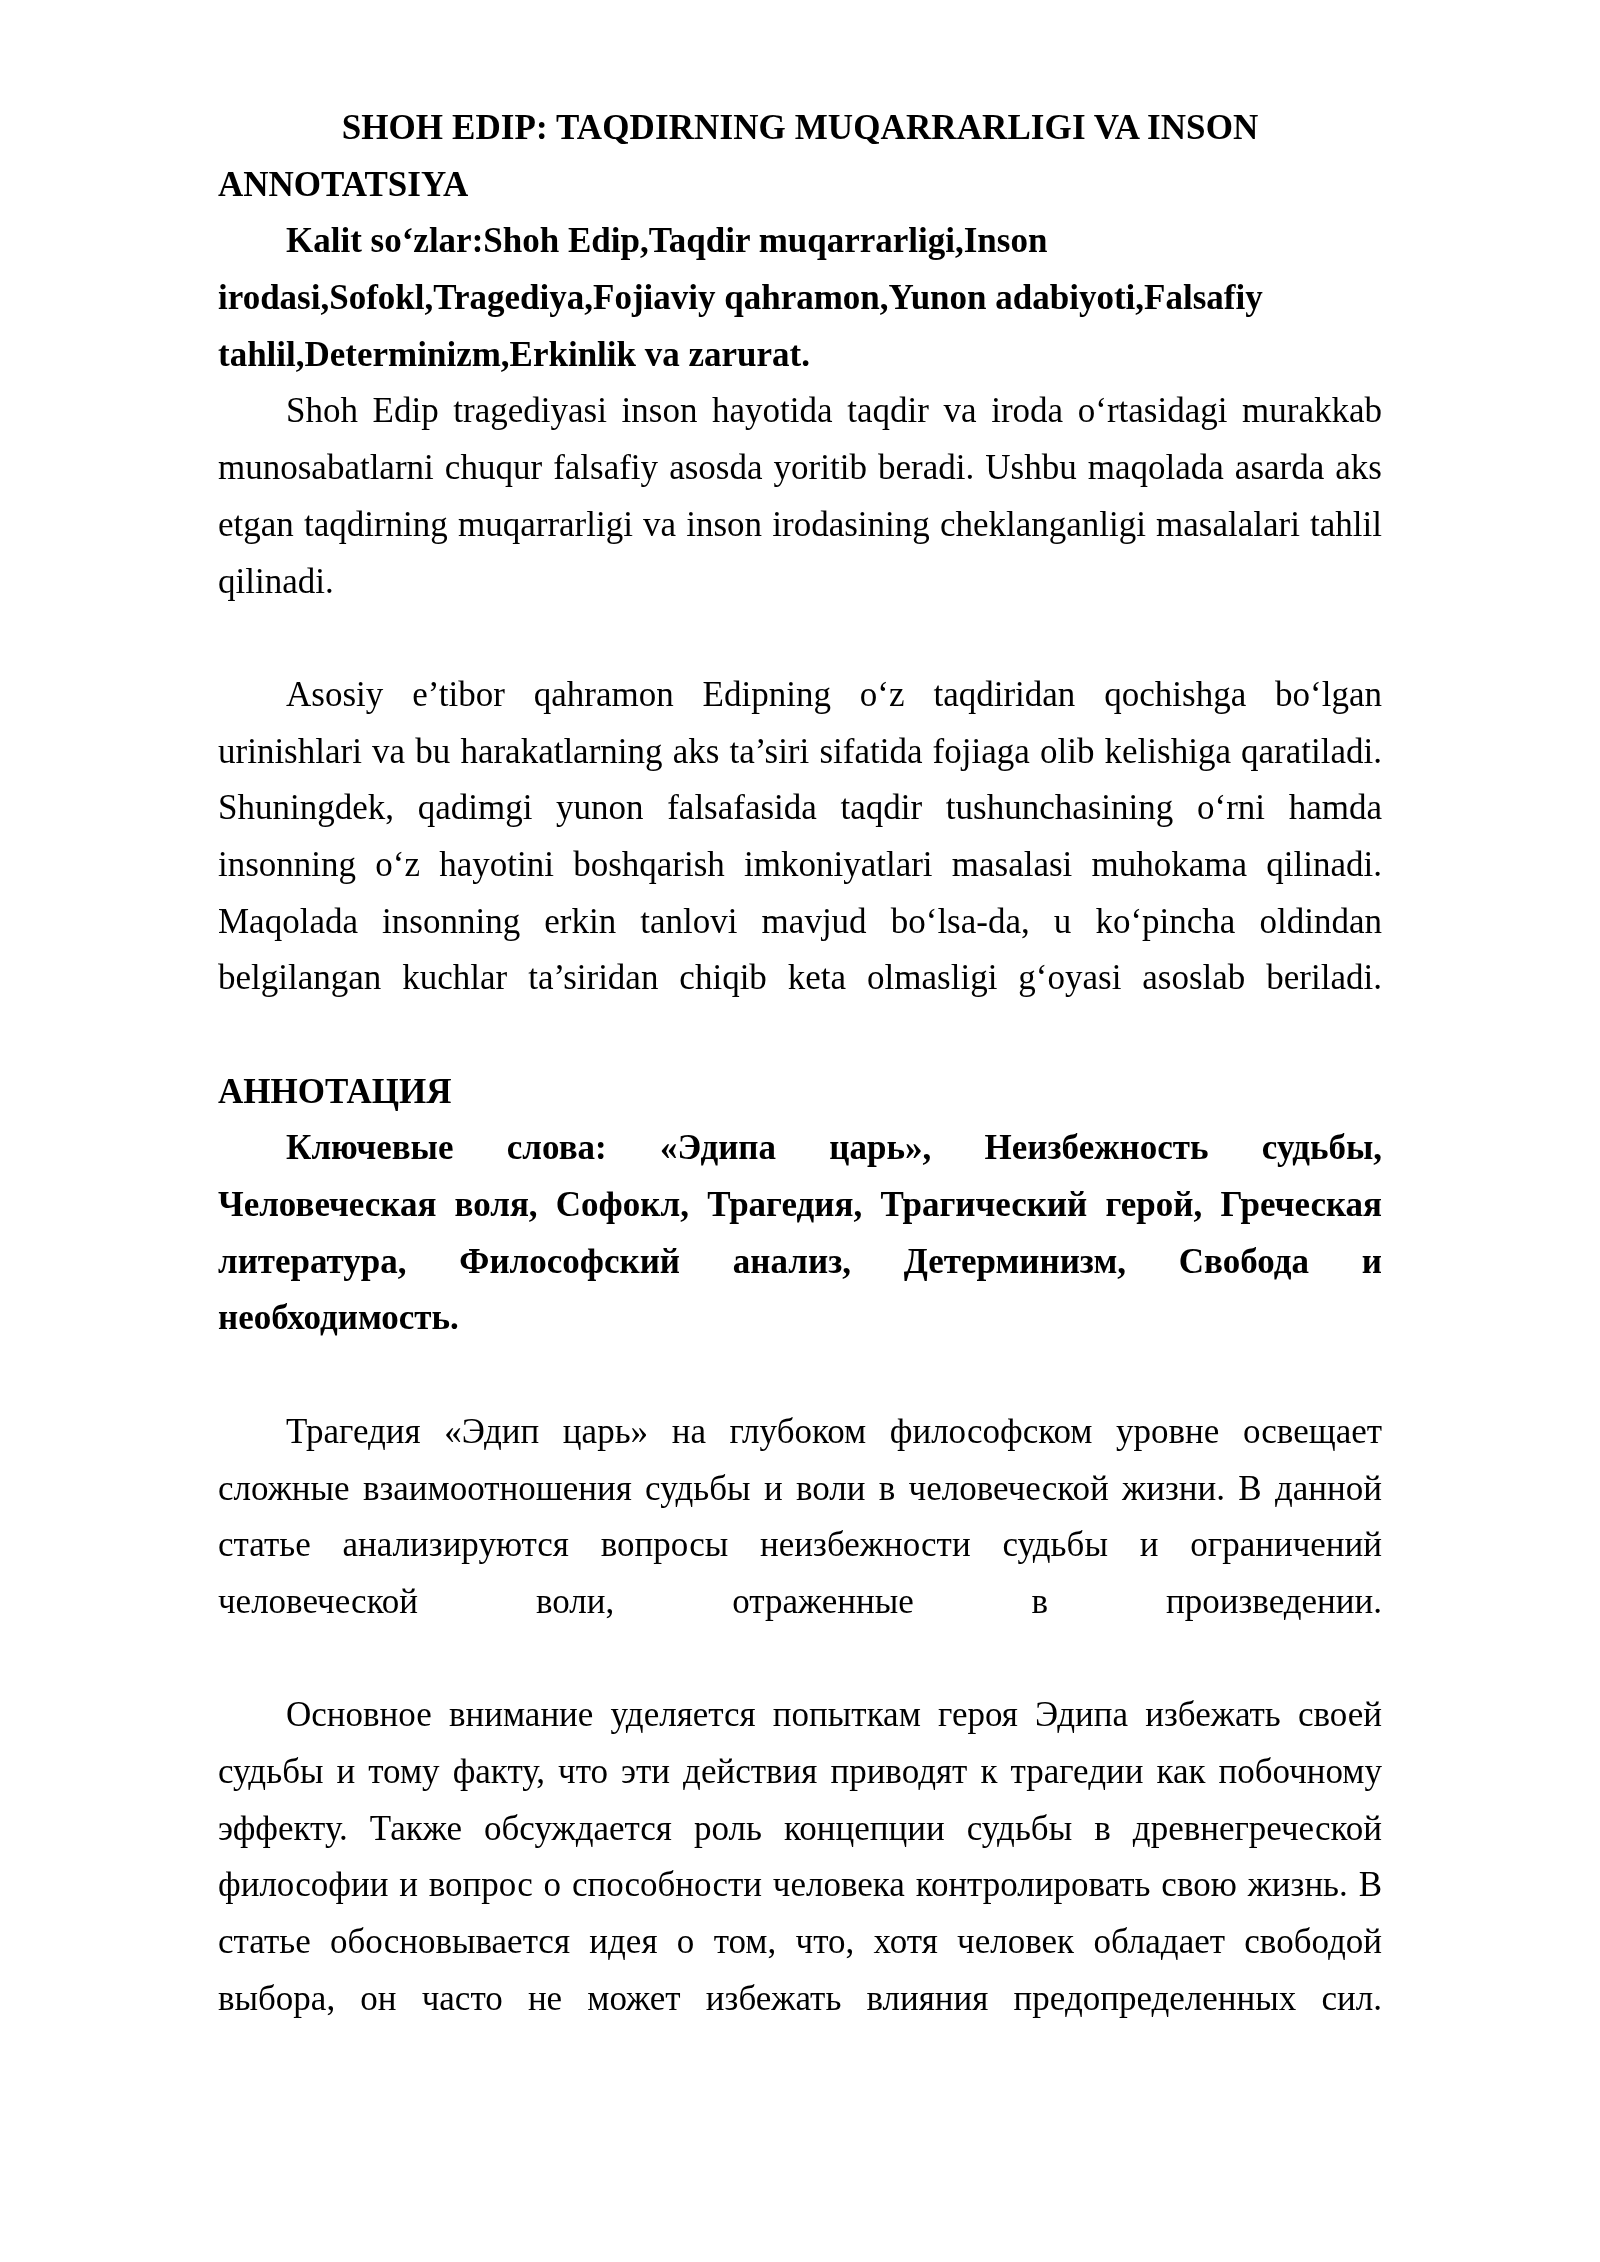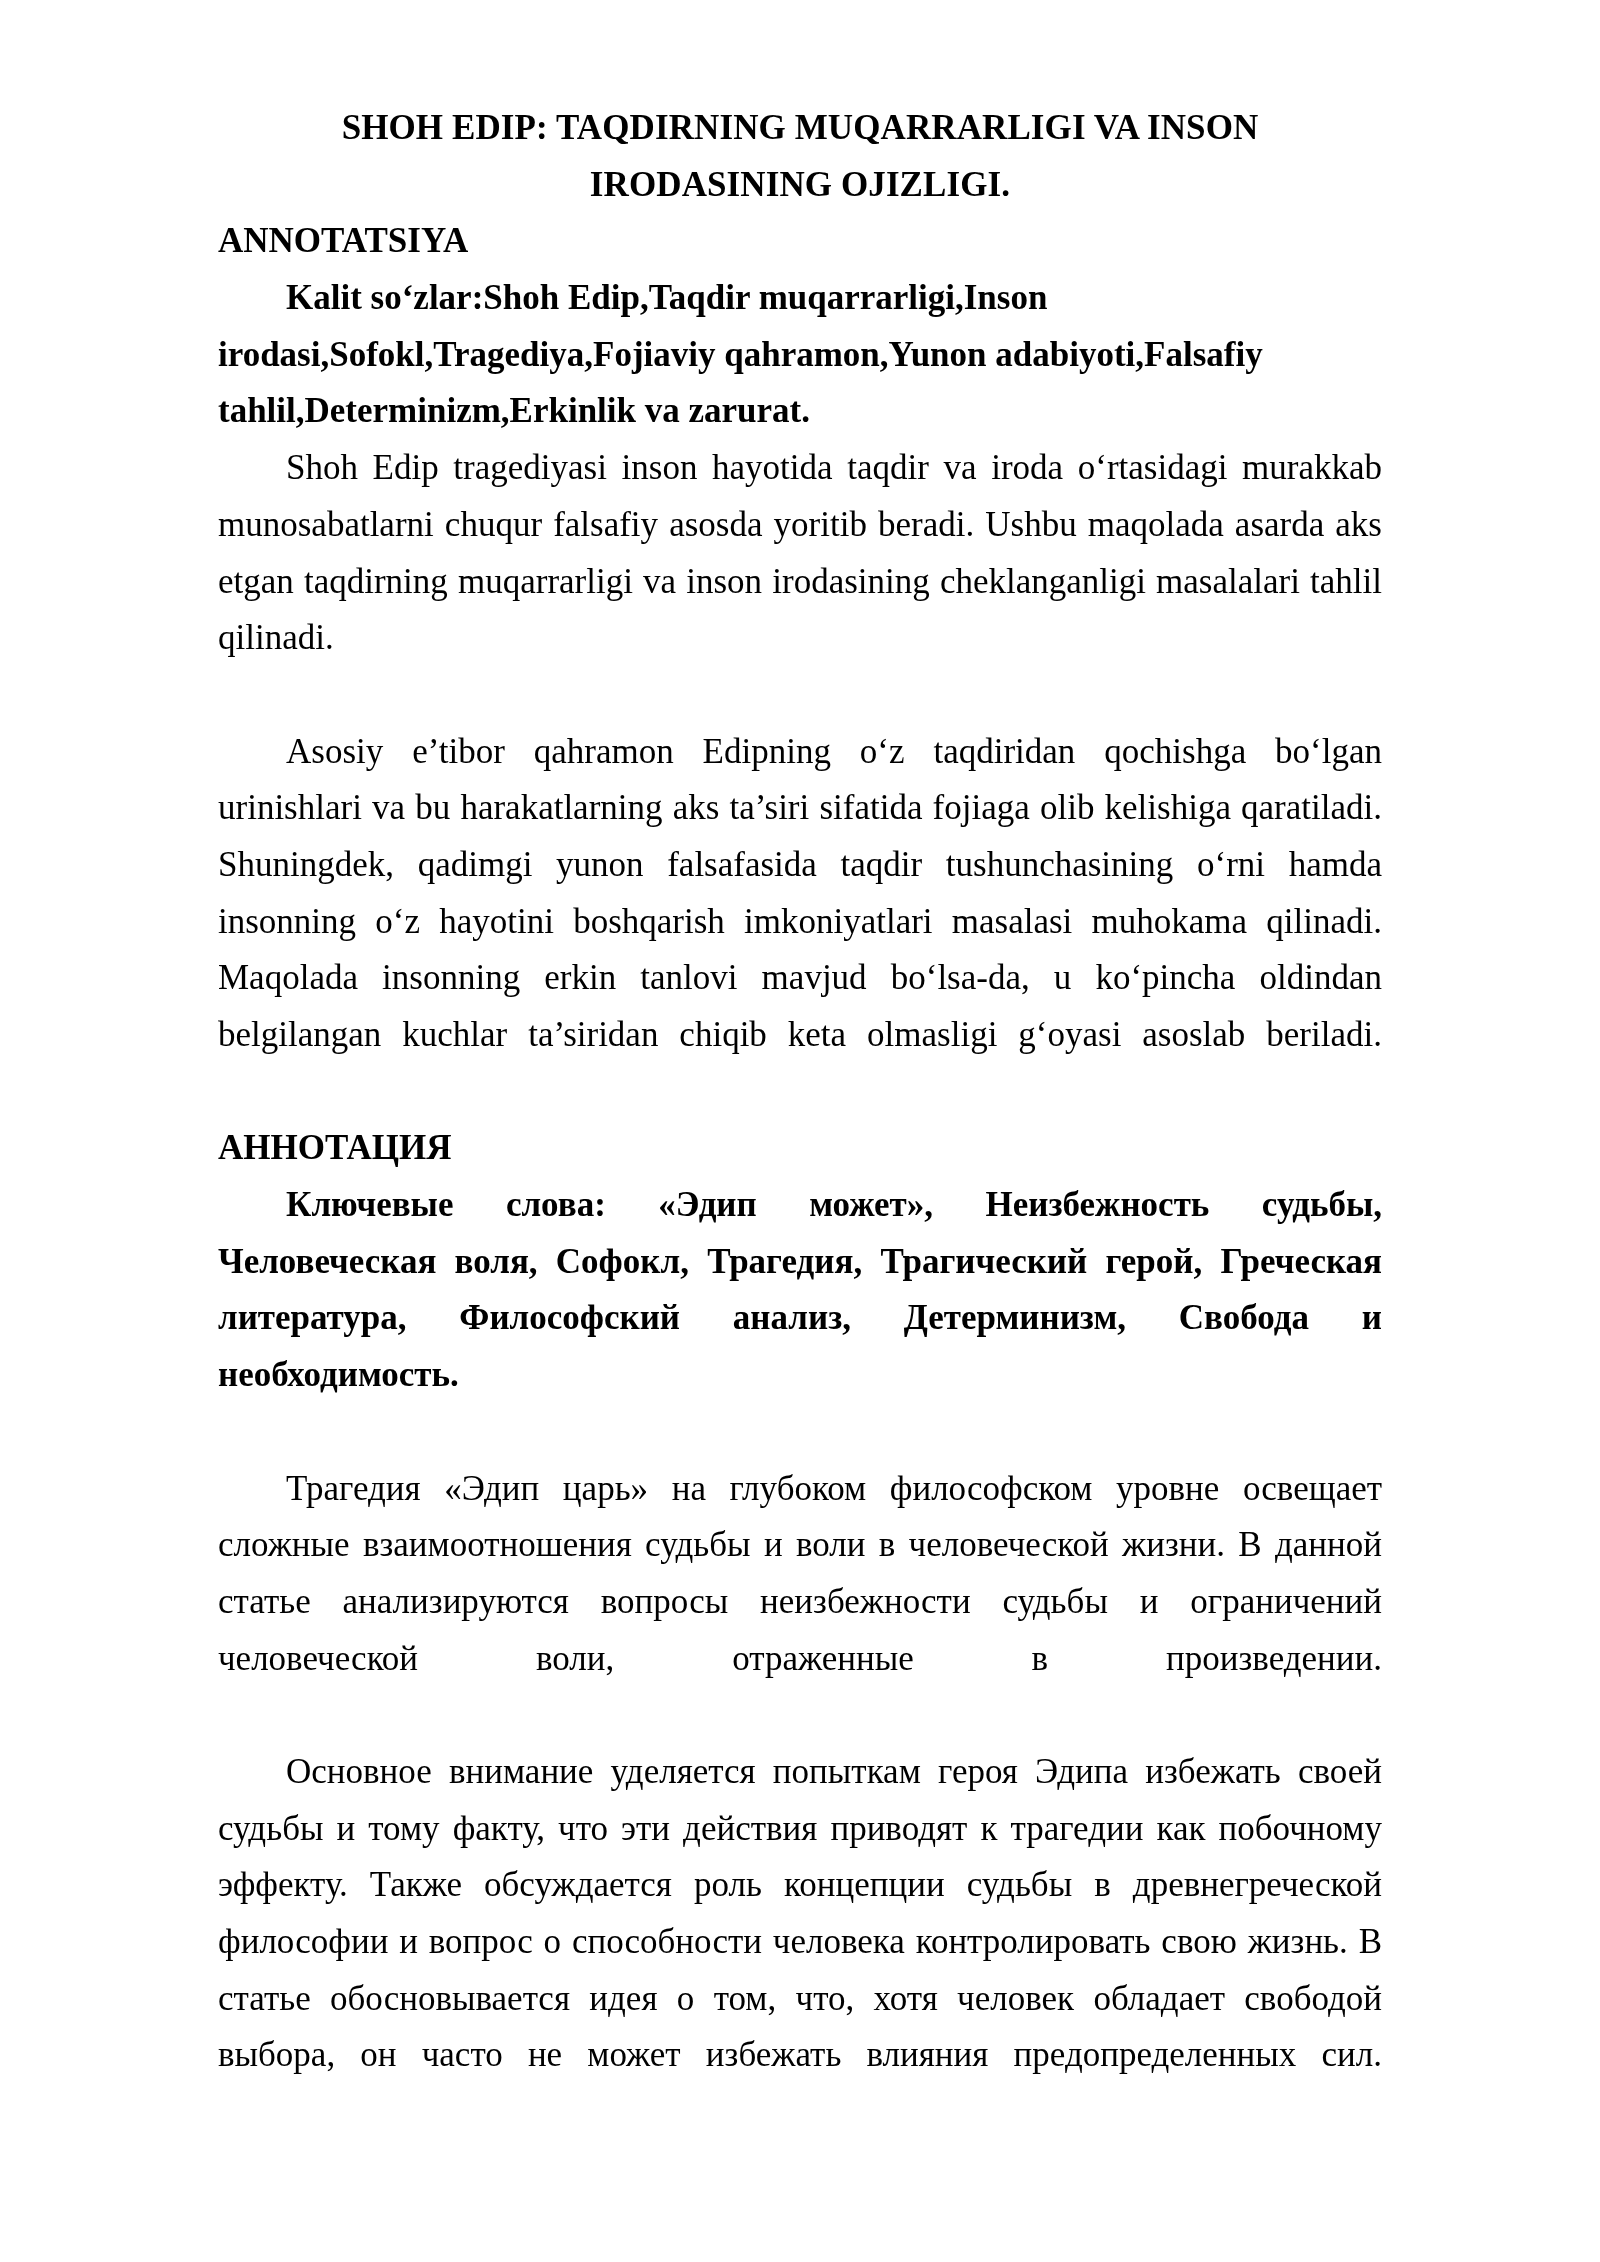--- a/index.html
+++ b/index.html
@@ -73,33 +73,32 @@
   }
 </style>
 </head>
 <body>
 
 <div class="page">
   <div class="content">
 
     <h1 class="doc-title">
       <span>SHOH EDIP: TAQDIRNING MUQARRARLIGI VA INSON</span><br>
-      <span>IRODASINING OJIZLIGI.</span>
     </h1>
 
     <h2 class="section-heading">ANNOTATSIYA</h2>
 
     <p class="keywords">Kalit so‘zlar:Shoh Edip,Taqdir muqarrarligi,Inson irodasi,Sofokl,Tragediya,Fojiaviy qahramon,Yunon adabiyoti,Falsafiy tahlil,Determinizm,Erkinlik va zarurat.</p>
 
     <p class="body-par">Shoh Edip tragediyasi inson hayotida taqdir va iroda o‘rtasidagi murakkab munosabatlarni chuqur falsafiy asosda yoritib beradi. Ushbu maqolada asarda aks etgan taqdirning muqarrarligi va inson irodasining cheklanganligi masalalari tahlil qilinadi.</p>
 
     <p class="body-par">Asosiy e’tibor qahramon Edipning o‘z taqdiridan qochishga bo‘lgan urinishlari va bu harakatlarning aks ta’siri sifatida fojiaga olib kelishiga qaratiladi. Shuningdek, qadimgi yunon falsafasida taqdir tushunchasining o‘rni hamda insonning o‘z hayotini boshqarish imkoniyatlari masalasi muhokama qilinadi. Maqolada insonning erkin tanlovi mavjud bo‘lsa-da, u ko‘pincha oldindan belgilangan kuchlar ta’siridan chiqib keta olmasligi g‘oyasi asoslab beriladi.</p>
 
     <h2 class="section-heading">АННОТАЦИЯ</h2>
 
-    <p class="keywords justified">Ключевые слова: «Эдип может», Неизбежность судьбы, Человеческая воля, Софокл, Трагедия, Трагический герой, Греческая литература, Философский анализ, Детерминизм, Свобода и необходимость.</p>
+    <p class="keywords justified">Ключевые слова: «Эдипа царь», Неизбежность судьбы, Человеческая воля, Софокл, Трагедия, Трагический герой, Греческая литература, Философский анализ, Детерминизм, Свобода и необходимость.</p>
 
     <p class="body-par">Трагедия «Эдип царь» на глубоком философском уровне освещает сложные взаимоотношения судьбы и воли в человеческой жизни. В данной статье анализируются вопросы неизбежности судьбы и ограничений человеческой воли, отраженные в произведении.</p>
 
     <p class="body-par">Основное внимание уделяется попыткам героя Эдипа избежать своей судьбы и тому факту, что эти действия приводят к трагедии как побочному эффекту. Также обсуждается роль концепции судьбы в древнегреческой философии и вопрос о способности человека контролировать свою жизнь. В статье обосновывается идея о том, что, хотя человек обладает свободой выбора, он часто не может избежать влияния предопределенных сил.</p>
 
   </div>
 </div>
 
 </body></html>

